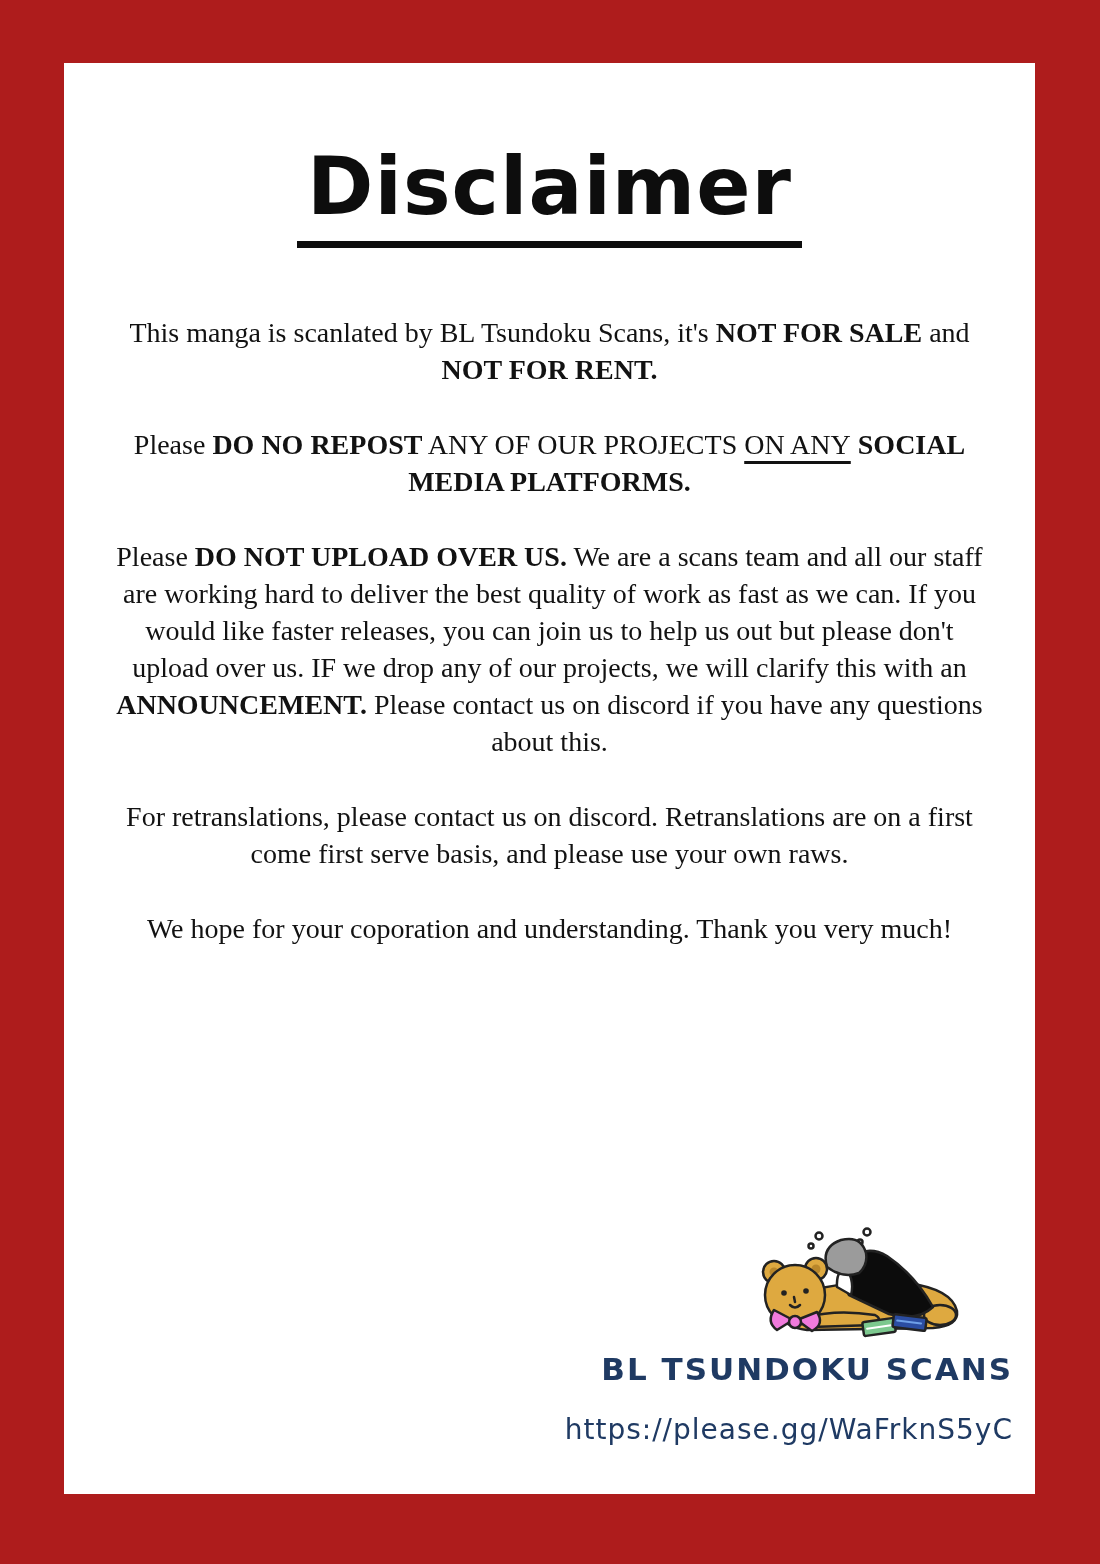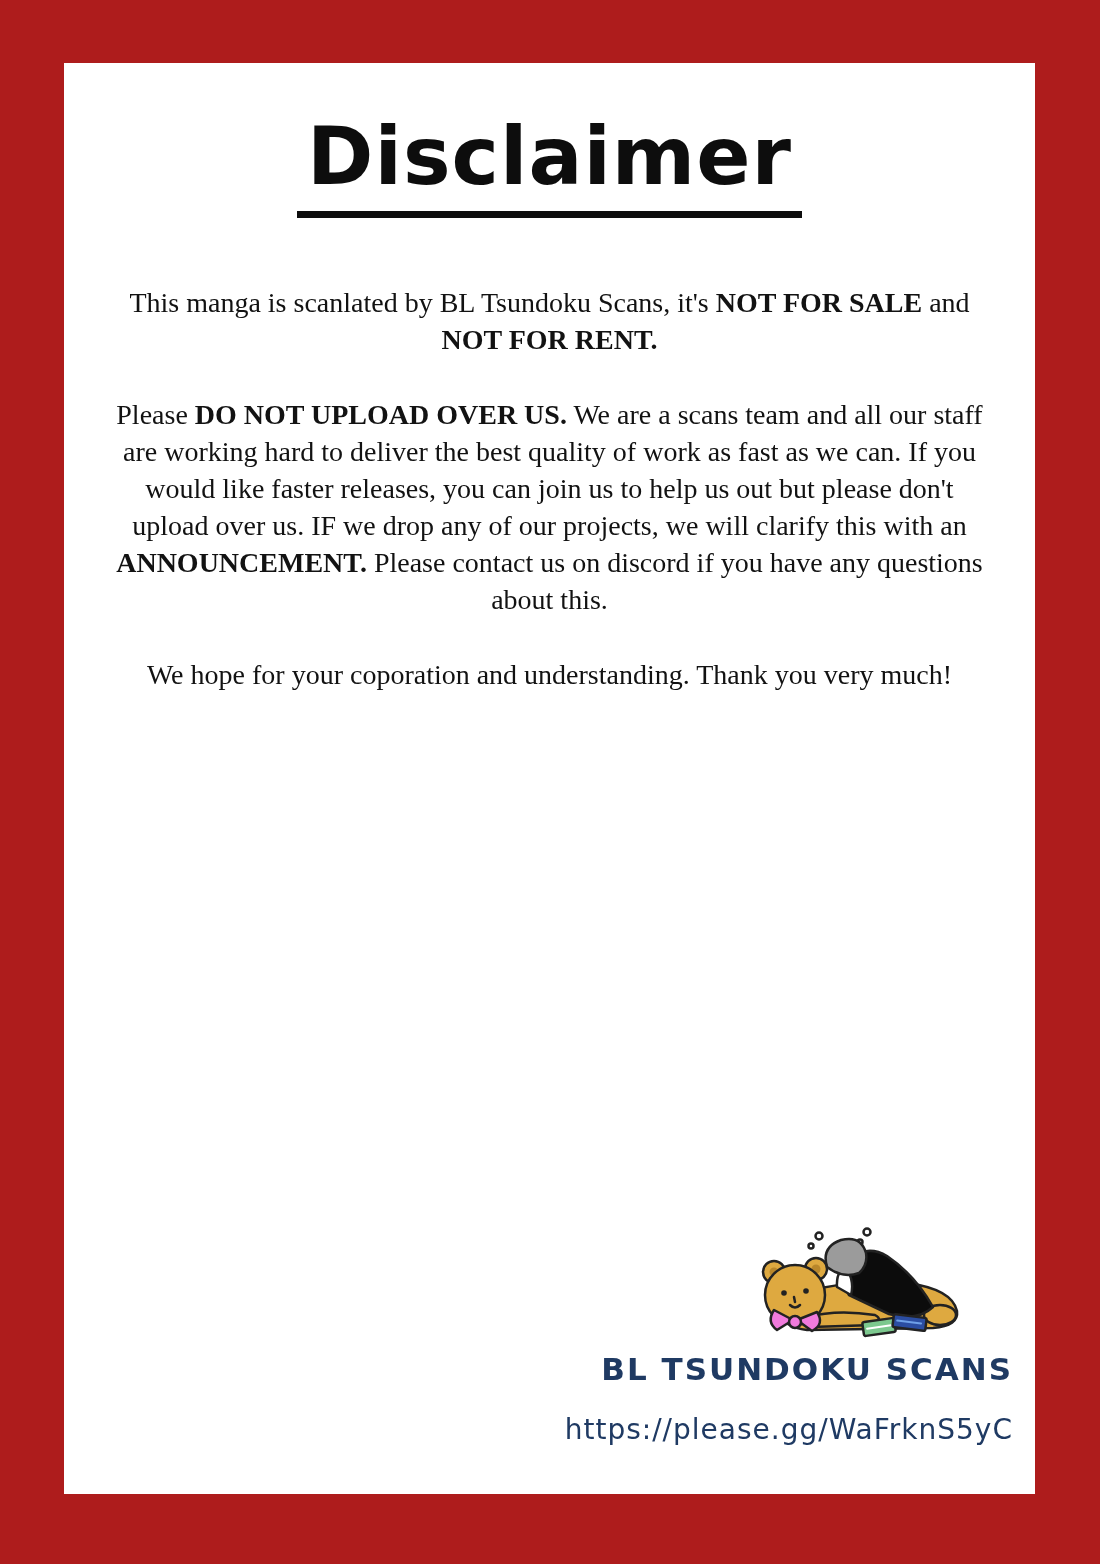--- a/index.html
+++ b/index.html
@@ -14,21 +14,21 @@
     position: absolute;
     left: 64px; top: 63px;
     width: 971px; height: 1431px;
     background: #FFFFFF;
     box-sizing: border-box;
     display: flex;
     flex-direction: column;
   }
   .title-wrap {
     text-align: center;
-    margin-top: 54px;
+    margin-top: 84px;
   }
   .title {
     display: inline-block;
     font-size: 80px;
     font-weight: 700;
     color: #0d0d0d;
     letter-spacing: 1px;
     margin: 0;
     padding: 0 10px 14px 10px;
     border-bottom: 7px solid #0d0d0d;
@@ -82,23 +82,25 @@
 <div class="sheet">
 
   <div class="title-wrap">
     <h1 class="title">Disclaimer</h1>
   </div>
 
   <div class="content">
 
     <p><span>This manga is scanlated by BL Tsundoku Scans, it's </span><b>NOT FOR SALE</b><span> and </span><b>NOT FOR RENT.</b></p>
 
+    <p><span>Please </span><b>DO NO REPOST</b><span> ANY OF OUR PROJECTS </span><span class="u">ON ANY</span><b> SOCIAL MEDIA PLATFORMS.</b></p>
 
     <p><span>Please </span><b>DO NOT UPLOAD OVER US.</b><span> We are a scans team and all our staff are working hard to deliver the best quality of work as fast as we can. If you would like faster releases, you can join us to help us out but please don't upload over us. IF we drop any of our projects, we will clarify this with an </span><b>ANNOUNCEMENT.</b><span> Please contact us on discord if you have any questions about this.</span></p>
 
+    <p>For retranslations, please contact us on discord. Retranslations are on a first come first serve basis, and please use your own raws.</p>
 
 
 
     <p>We hope for your coporation and understanding. Thank you very much!</p>
 
   </div>
 
   <div class="footer">
 
     <svg class="mascot" width="228" height="118" viewBox="0 0 228 118" aria-hidden="true">

